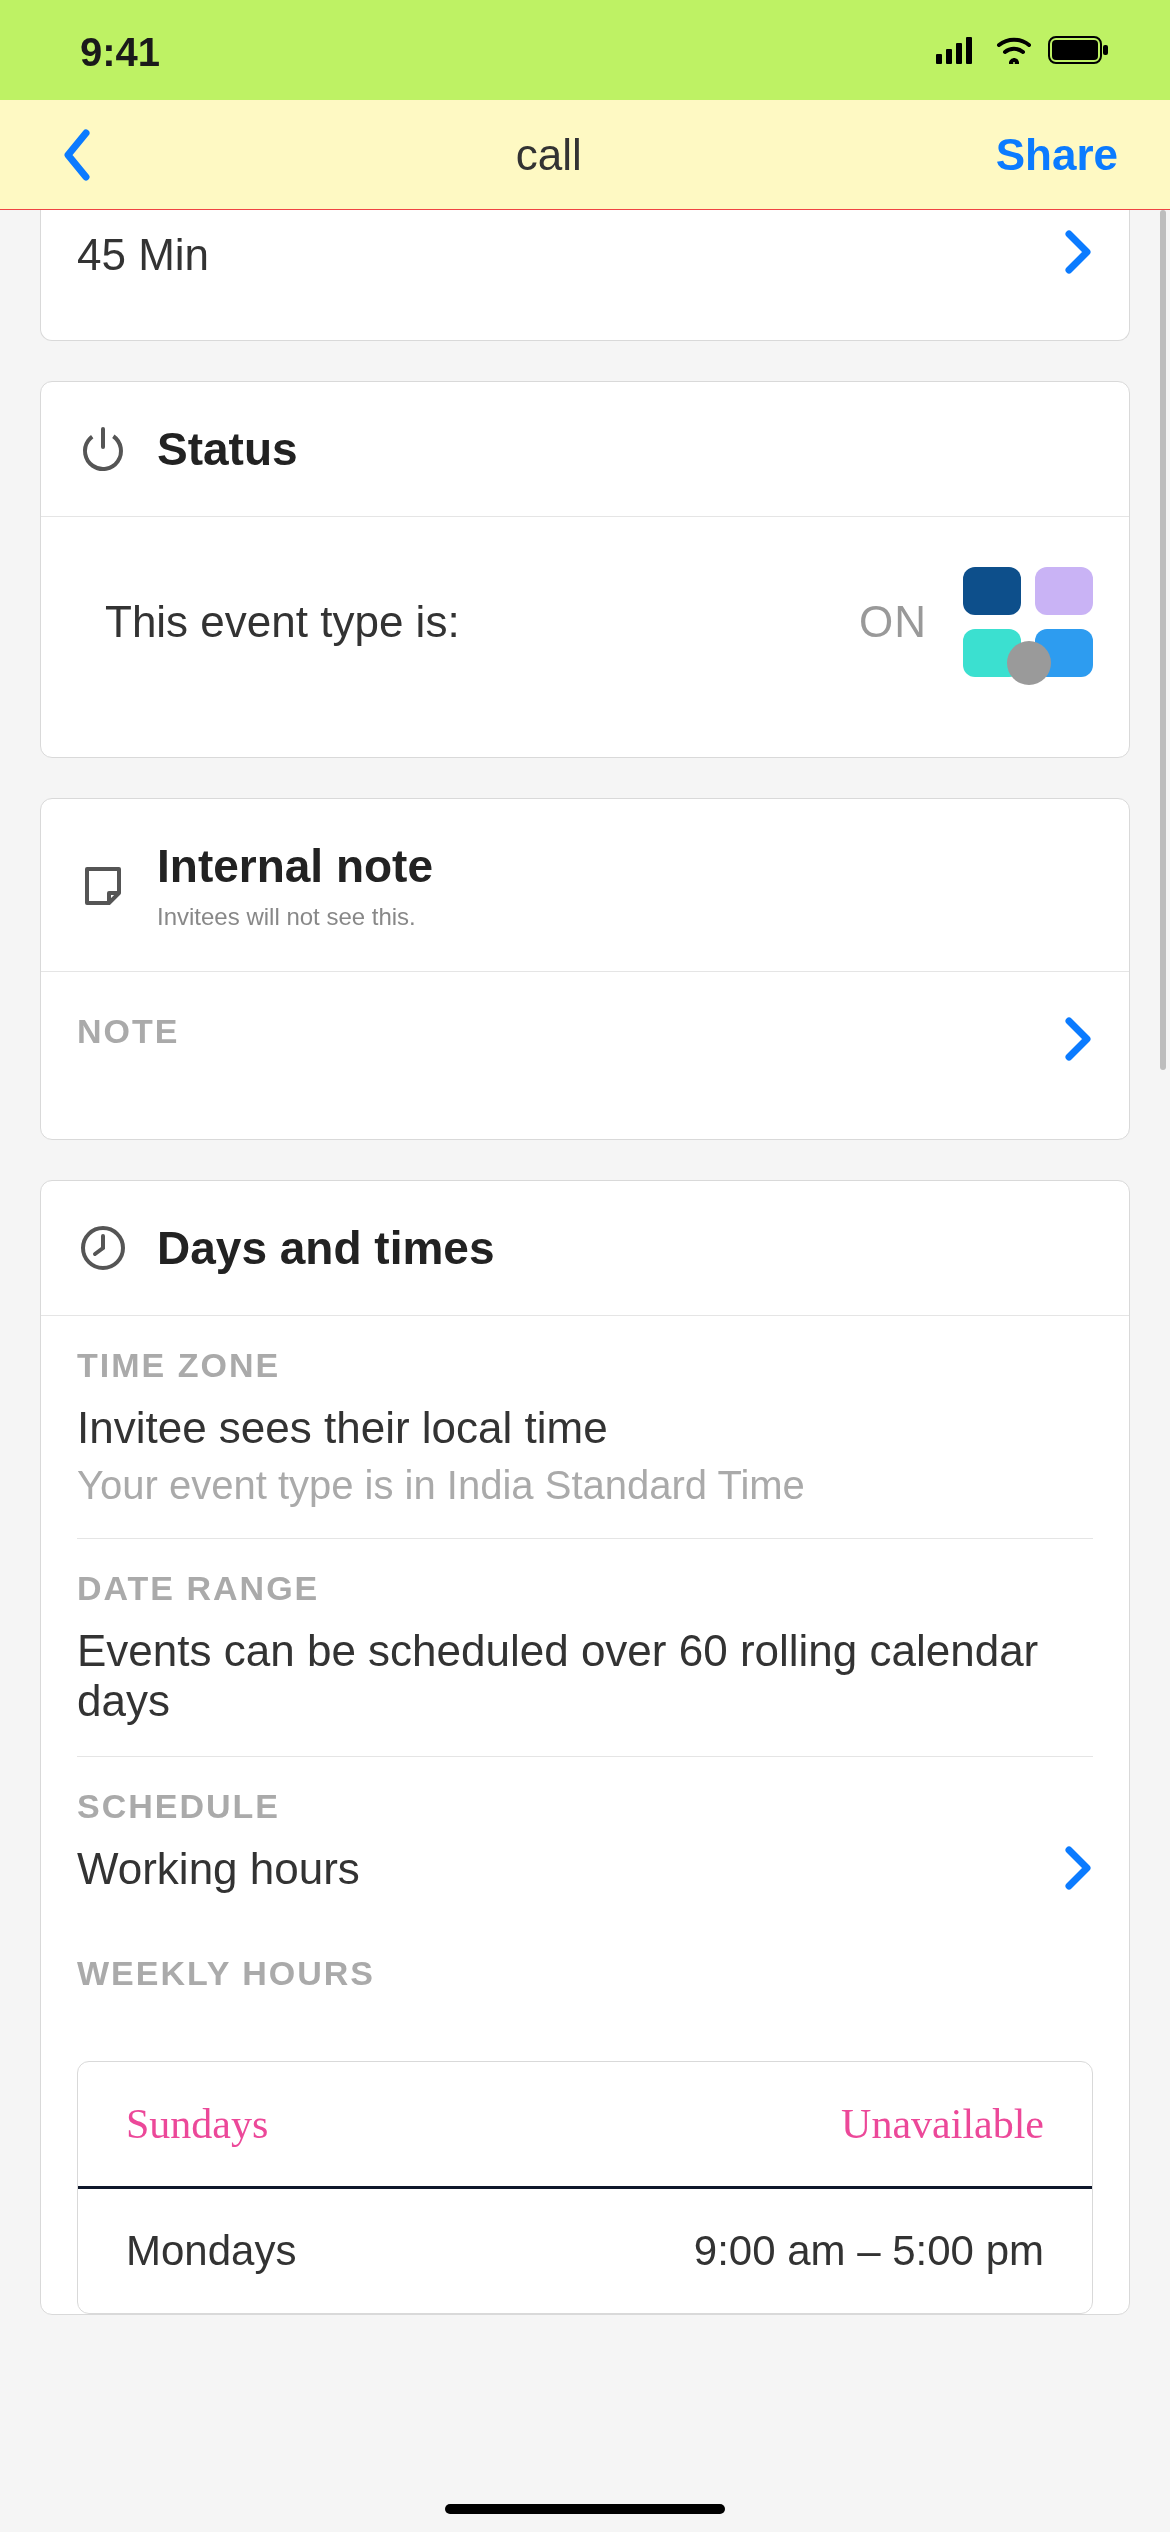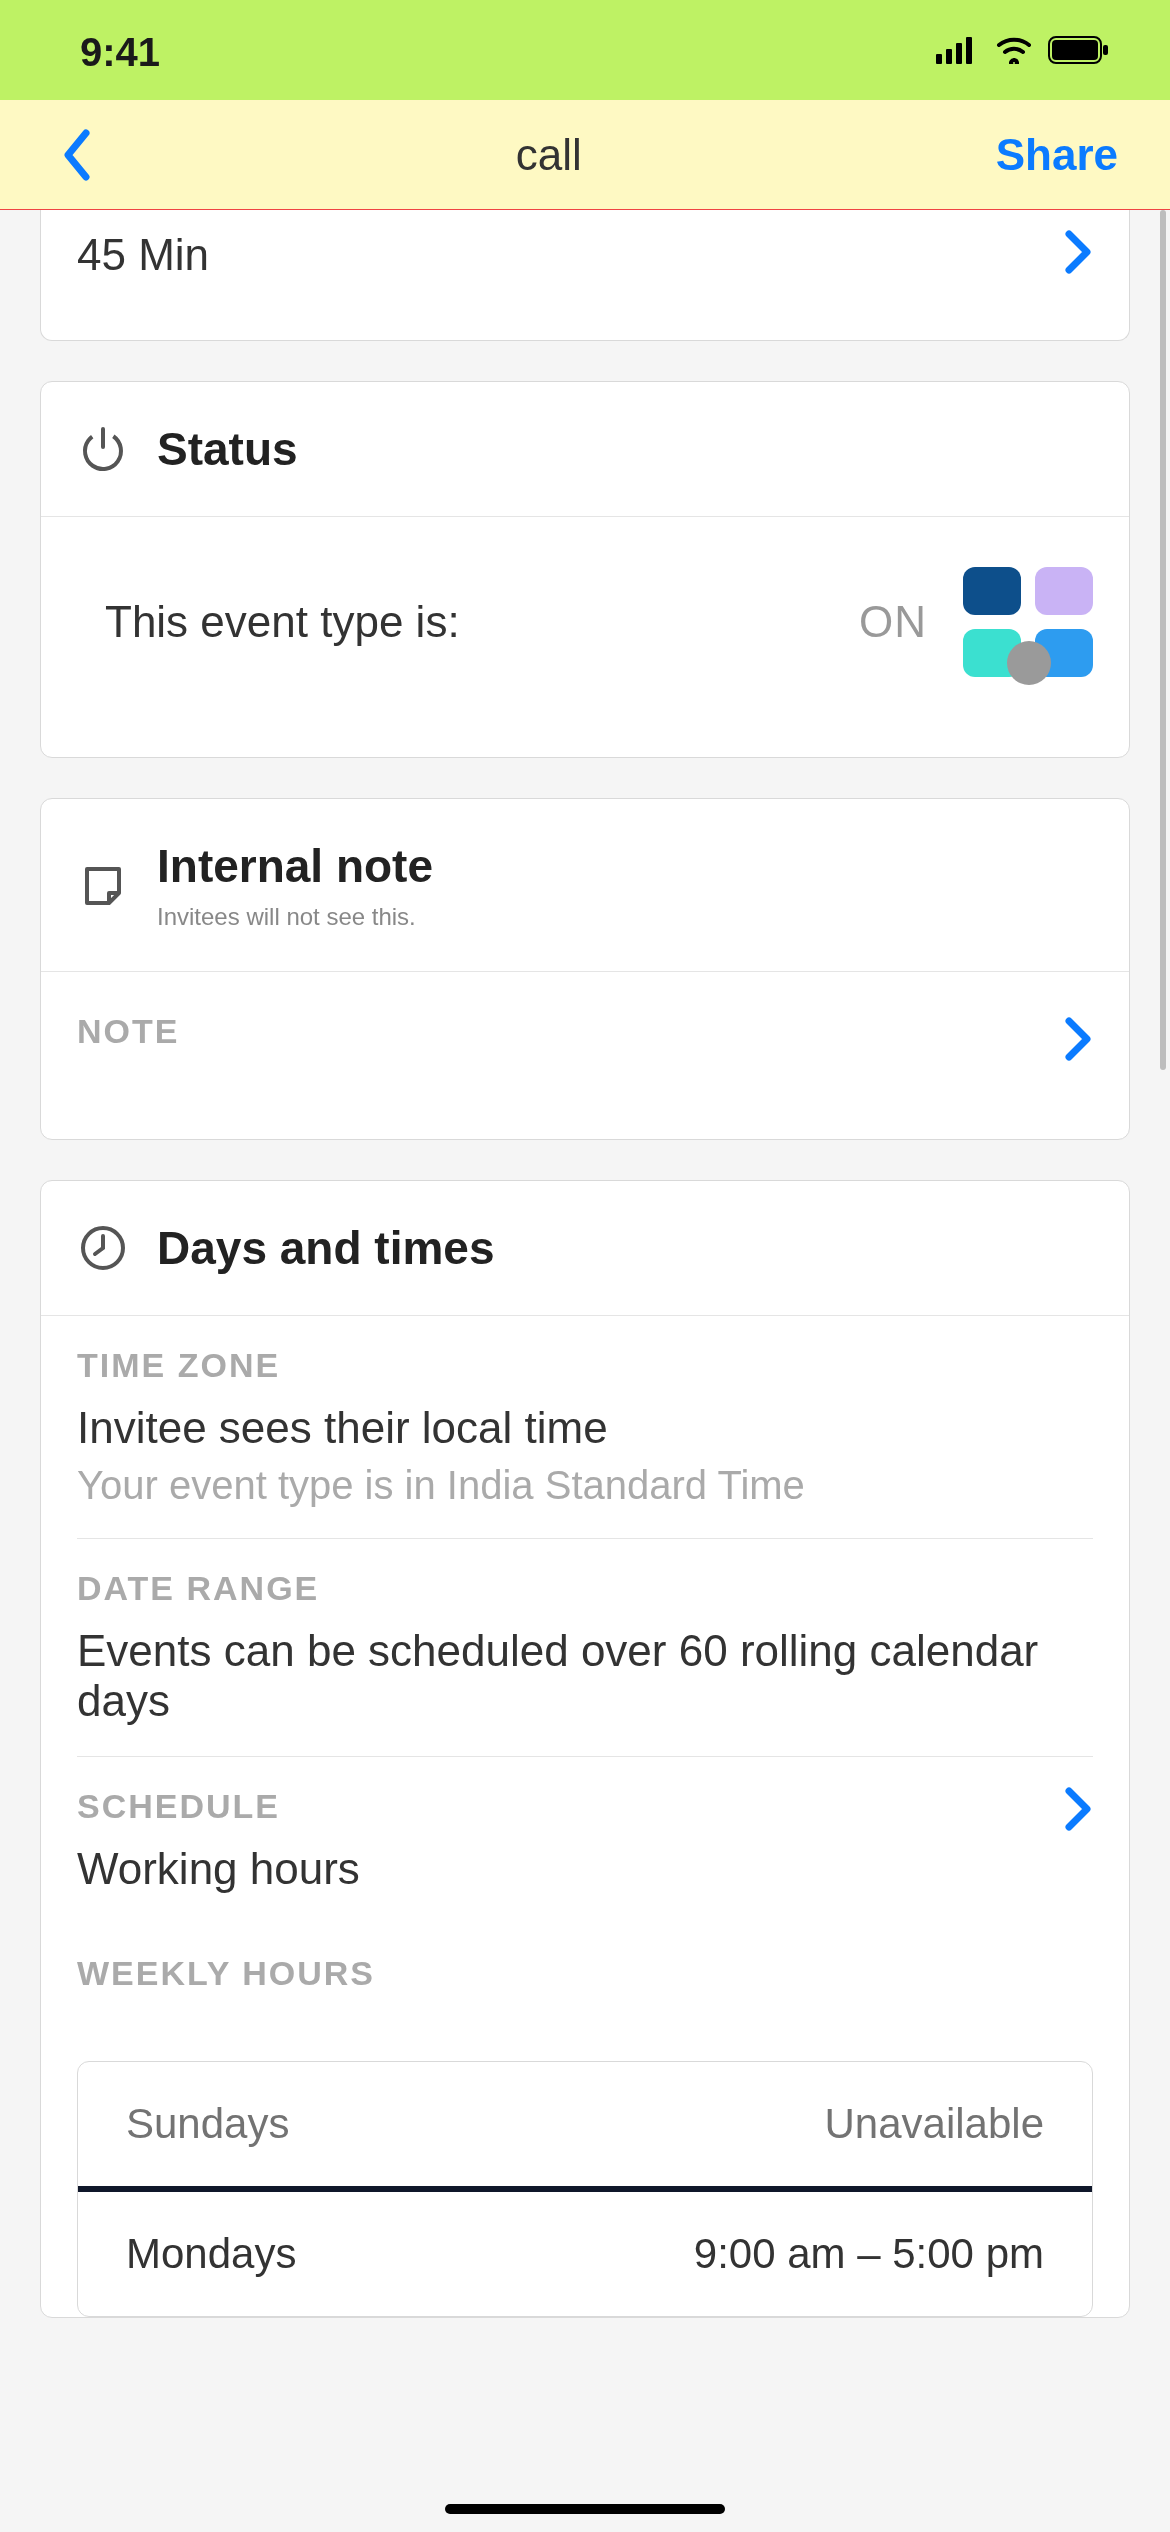--- a/index.html
+++ b/index.html
@@ -31,24 +31,24 @@
   .sq.tr { top: 0; right: 0; background: #c9b3f5; }
   .sq.bl { bottom: 0; left: 0; background: #3be0d0; }
   .sq.br { bottom: 0; right: 0; background: #2d9cf0; }
   .toggle-dot { position: absolute; width: 44px; height: 44px; background: #9a9a9a; border-radius: 50%; bottom: -8px; left: 44px; }
   .field-label { font-size: 34px; font-weight: 600; color: #aaa; letter-spacing: 2px; margin-bottom: 18px; }
   .field-value { font-size: 44px; color: #333; }
   .field-sub { font-size: 40px; color: #aaa; margin-top: 10px; }
   .note-body { display: flex; align-items: center; justify-content: space-between; padding: 40px 36px 70px 36px; }
   .divider { height: 1px; background: #e5e5e5; margin: 0 36px; }
   .dt-row { padding: 30px 36px; }
-  .dt-row.with-chevron { display: flex; align-items: flex-start; justify-content: space-between; }
+  .dt-row.with-chevron { display: flex; align-items: flex-end; justify-content: space-between; }
   .weekly-table { border: 1px solid #d9d9d9; border-radius: 12px; margin: 20px 36px 0 36px; overflow: hidden; }
   .weekly-row { display: flex; justify-content: space-between; padding: 38px 48px; font-size: 42px; }
-  .weekly-row.unavail { color: #737373; border-bottom: 6px solid #0f172a; }
+  .weekly-row.unavail { color: #ec4899; border-bottom: 3px solid #0f172a; font-family: Liberation Serif, serif; }
   .weekly-row.avail { color: #333; }
   .home-indicator { position: fixed; bottom: 18px; left: 50%; transform: translateX(-50%); width: 280px; height: 10px; background: #000; border-radius: 6px; }
   .icon-slot { width: 52px; display: flex; justify-content: center; }
 </style>
 </head>
 <body>
 
 <div class="status-bar">
   <div class="status-time">9:41</div>
   <div class="status-icons">

